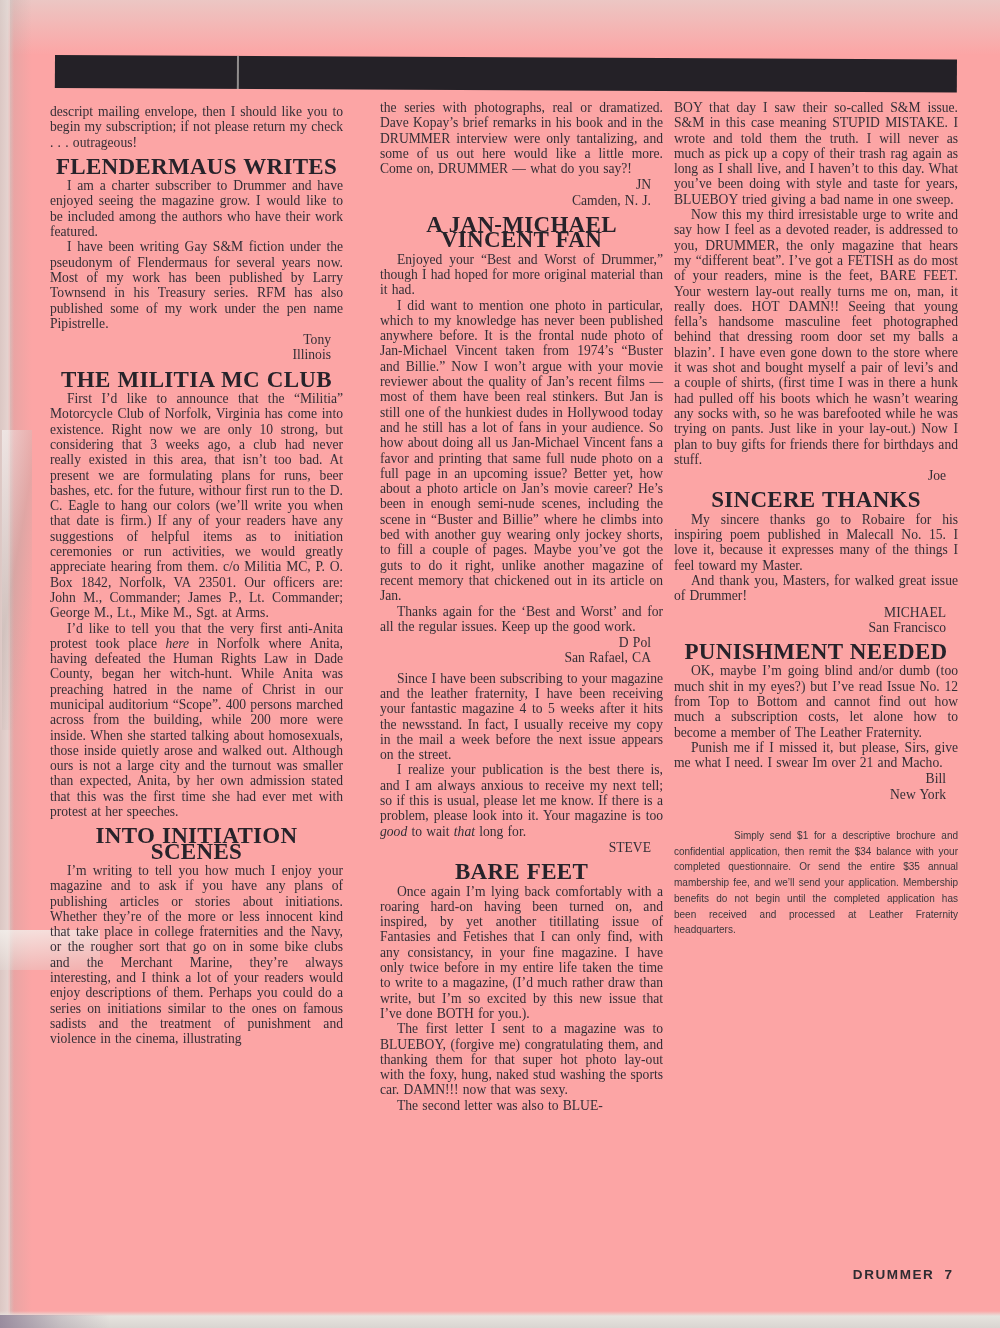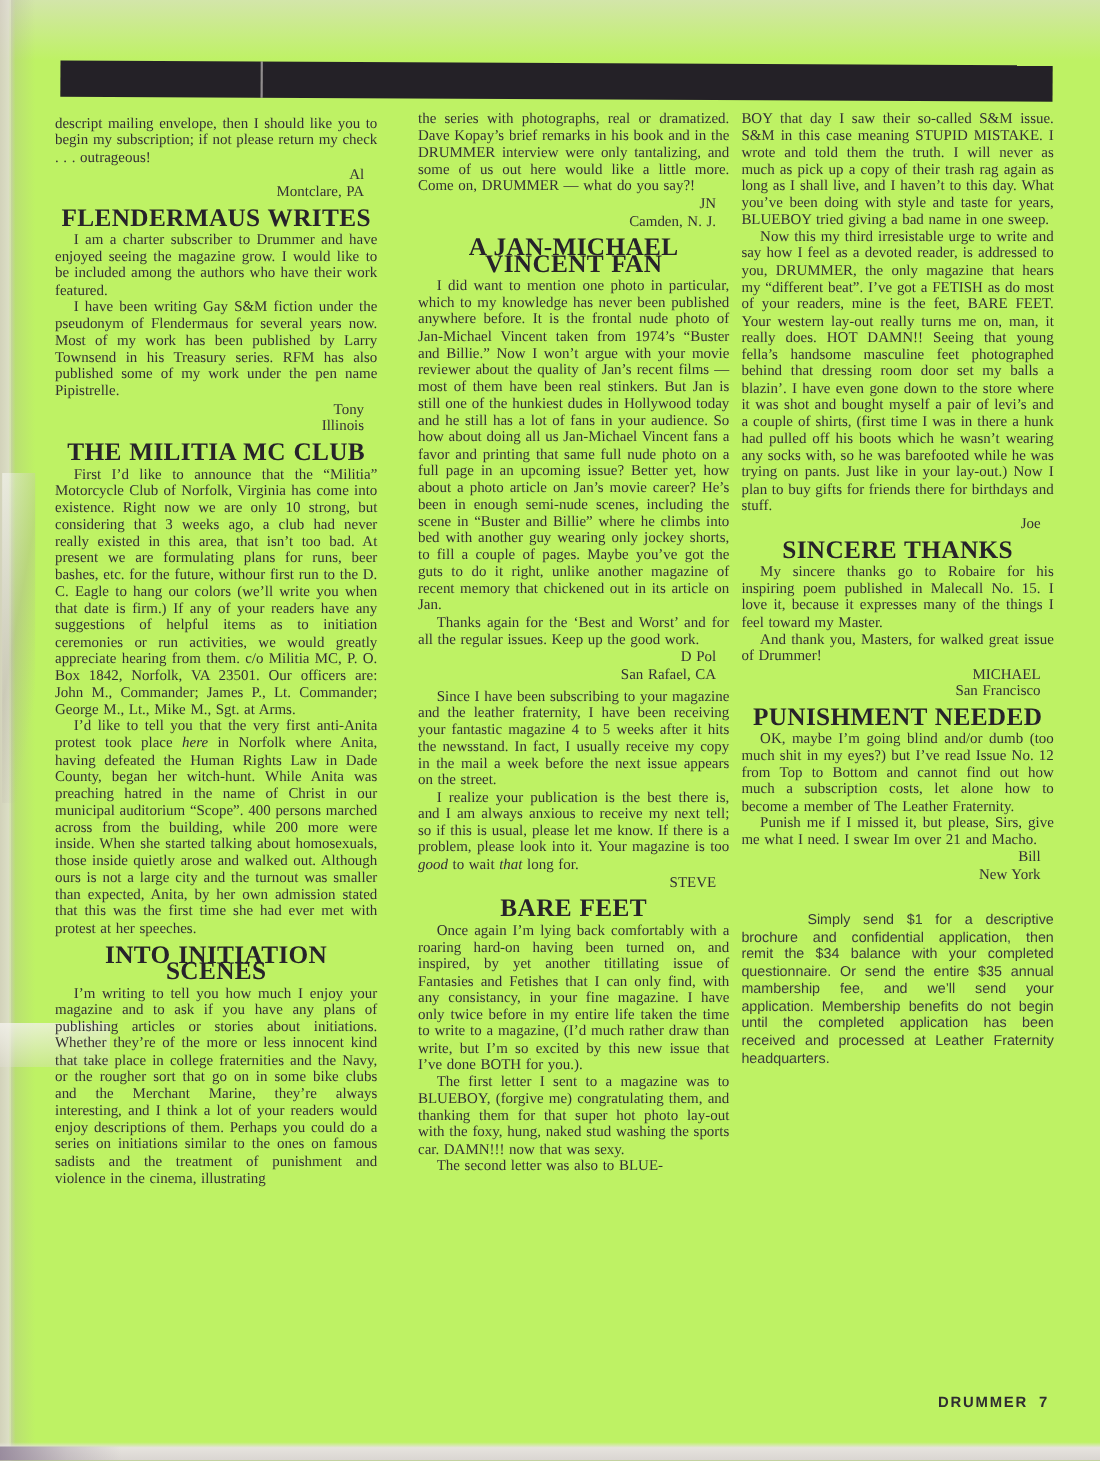--- a/index.html
+++ b/index.html
@@ -1,20 +1,20 @@
 <!DOCTYPE html>
 <html><head>
 <meta charset="utf-8">
 <style>
   html,body { margin:0; padding:0; background:#9b9793; }
   .page {
     position:relative;
     width:1000px; height:1328px;
     margin:0 auto;
-    background:#bef264;
+    background:#fca5a5;
     overflow:hidden;
     font-family:"Liberation Serif", serif;
   }
   
   .edge-left {
     position:absolute; left:0; top:0; width:14px; height:100%;
     background:linear-gradient(90deg,#d6cdc9 0%, #e0dad6 55%, rgba(234,231,226,0) 100%);
     opacity:.85;
   }
   .edge-left-shadow {
@@ -78,21 +78,21 @@
   }
   .sig {
     margin:1px 0 5px;
     text-align:right;
     padding-right:12px;
   }
   .sig span { display:block; }
   .fineprint {
     margin-top:26px;
     font-family:"Liberation Sans", sans-serif;
-    font-size:13px;
+    font-size:10px;
     line-height:15.7px;
     text-indent:60px;
     color:#3b383d;
     word-spacing:.12em;
   }
   .footer {
     position:absolute; right:48px; top:1267px;
     font-family:"Liberation Sans", sans-serif;
     font-weight:bold;
     font-size:13.5px;
@@ -111,24 +111,20 @@
   <div class="edge-left-shadow"></div>
   <div class="crease-1"></div>
   <div class="crease-2"></div>
 
   <div class="masthead-bar">
     <div class="scratch"></div>
   </div>
 
   <div class="col" id="col1">
     <p class="para cont">descript mailing envelope, then I should like you to begin my subscription; if not please return my check . . . outrageous!</p>
-    <div class="sig">
-      <span>Al</span>
-      <span>Montclare, PA</span>
-    </div>
     <div class="heading">FLENDERMAUS WRITES</div>
     <p class="para">I am a charter subscriber to Drummer and have enjoyed seeing the magazine grow. I would like to be included among the authors who have their work featured.</p>
     <p class="para">I have been writing Gay S&amp;M fiction under the pseudonym of Flendermaus for several years now. Most of my work has been published by Larry Townsend in his Treasury series. RFM has also published some of my work under the pen name Pipistrelle.</p>
     <div class="sig">
       <span>Tony</span>
       <span>Illinois</span>
     </div>
     <div class="heading">THE MILITIA MC CLUB</div>
     <p class="para">First I’d like to announce that the “Militia” Motorcycle Club of Norfolk, Virginia has come into existence. Right now we are only 10 strong, but considering that 3 weeks ago, a club had never really existed in this area, that isn’t too bad. At present we are formulating plans for runs, beer bashes, etc. for the future, withour first run to the D. C. Eagle to hang our colors (we’ll write you when that date is firm.) If any of your readers have any suggestions of helpful items as to initiation ceremonies or run activities, we would greatly appreciate hearing from them. c/o Militia MC, P. O. Box 1842, Norfolk, VA 23501. Our officers are: John M., Commander; James P., Lt. Commander; George M., Lt., Mike M., Sgt. at Arms.</p>
     <p class="para"><span>I’d like to tell you that the very first anti-Anita protest took place </span><i>here</i><span> in Norfolk where Anita, having defeated the Human Rights Law in Dade County, began her witch-hunt. While Anita was preaching hatred in the name of Christ in our municipal auditorium “Scope”. 400 persons marched across from the building, while 200 more were inside. When she started talking about homosexuals, those inside quietly arose and walked out. Although ours is not a large city and the turnout was smaller than expected, Anita, by her own admission stated that this was the first time she had ever met with protest at her speeches.</span></p>
@@ -136,20 +132,21 @@
     <p class="para">I’m writing to tell you how much I enjoy your magazine and to ask if you have any plans of publishing articles or stories about initiations. Whether they’re of the more or less innocent kind that take place in college fraternities and the Navy, or the rougher sort that go on in some bike clubs and the Merchant Marine, they’re always interesting, and I think a lot of your readers would enjoy descriptions of them. Perhaps you could do a series on initiations similar to the ones on famous sadists and the treatment of punishment and violence in the cinema, illustrating</p>
   </div>
 
   <div class="col" id="col2">
     <p class="para cont">the series with photographs, real or dramatized. Dave Kopay’s brief remarks in his book and in the DRUMMER interview were only tantalizing, and some of us out here would like a little more. Come on, DRUMMER — what do you say?!</p>
     <div class="sig">
       <span>JN</span>
       <span>Camden, N. J.</span>
     </div>
     <div class="heading">A JAN-MICHAEL VINCENT FAN</div>
+    <p class="para">Enjoyed your “Best and Worst of Drummer,” though I had hoped for more original material than it had.</p>
     <p class="para">I did want to mention one photo in particular, which to my knowledge has never been published anywhere before. It is the frontal nude photo of Jan-Michael Vincent taken from 1974’s “Buster and Billie.” Now I won’t argue with your movie reviewer about the quality of Jan’s recent films — most of them have been real stinkers. But Jan is still one of the hunkiest dudes in Hollywood today and he still has a lot of fans in your audience. So how about doing all us Jan-Michael Vincent fans a favor and printing that same full nude photo on a full page in an upcoming issue? Better yet, how about a photo article on Jan’s movie career? He’s been in enough semi-nude scenes, including the scene in “Buster and Billie” where he climbs into bed with another guy wearing only jockey shorts, to fill a couple of pages. Maybe you’ve got the guts to do it right, unlike another magazine of recent memory that chickened out in its article on Jan.</p>
     <p class="para">Thanks again for the ‘Best and Worst’ and for all the regular issues. Keep up the good work.</p>
     <div class="sig">
       <span>D Pol</span>
       <span>San Rafael, CA</span>
     </div>
     <p class="para">Since I have been subscribing to your magazine and the leather fraternity, I have been receiving your fantastic magazine 4 to 5 weeks after it hits the newsstand. In fact, I usually receive my copy in the mail a week before the next issue appears on the street.</p>
     <p class="para"><span>I realize your publication is the best there is, and I am always anxious to receive my next tell; so if this is usual, please let me know. If there is a problem, please look into it. Your magazine is too </span><i>good</i><span> to wait </span><i>that</i><span> long for.</span></p>
     <div class="sig">
       <span>STEVE</span>

